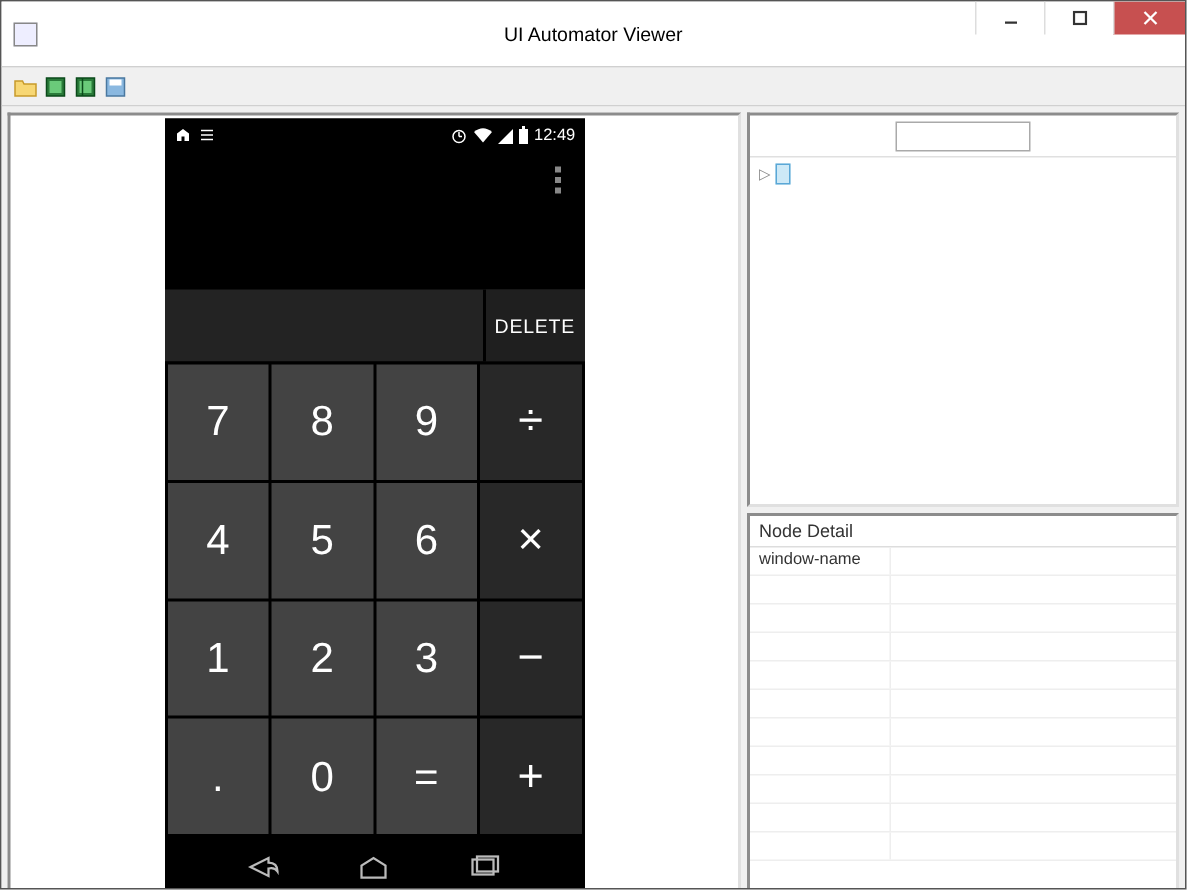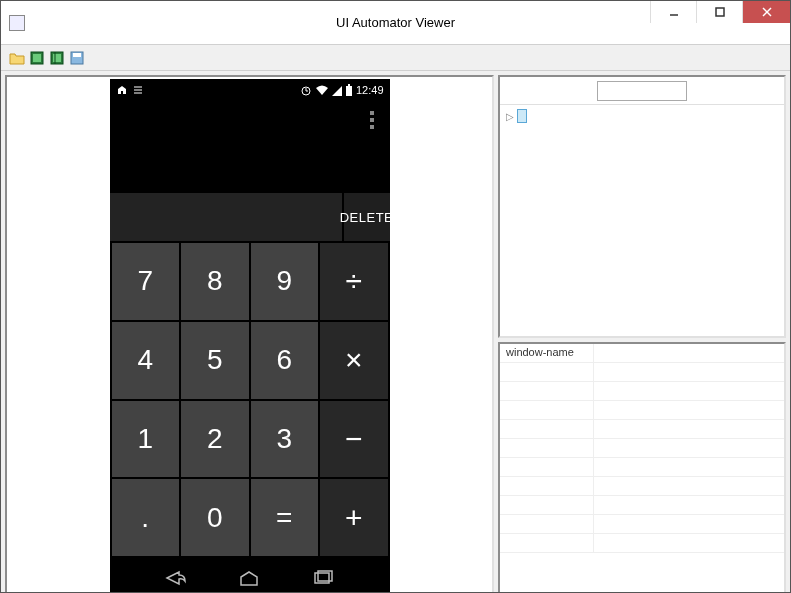--- a/index.html
+++ b/index.html
@@ -16,21 +16,21 @@
 .left-panel{flex:1;border:2px inset #e0e0e0;background:#fff;padding:2px;display:flex;align-items:stretch;justify-content:center}
 .phone{width:280px;background:#000;display:flex;flex-direction:column}
 .statusbar{height:22px;background:#000;color:#fff;display:flex;align-items:center;padding:0 6px;font-size:11px}
 .statusbar .right{margin-left:auto;display:flex;align-items:flex-end;gap:3px}
 .statusbar svg{display:block}
 .appbar{height:92px;background:#000;display:flex;align-items:flex-start;justify-content:flex-end;padding:10px}
 .overflow{width:16px;display:flex;flex-direction:column;gap:3px;align-items:center}
 .overflow span{width:4px;height:4px;background:#888}
 .displayrow{height:48px;background:#232323;display:flex}
 .display-field{flex:1}
-.delete-btn{width:48px;display:flex;align-items:center;justify-content:center;color:#fff;font-size:13px;letter-spacing:0.5px;background:#1f1f1f;border-left:2px solid #000}
+.delete-btn{width:68px;display:flex;align-items:center;justify-content:center;color:#fff;font-size:13px;letter-spacing:0.5px;background:#1f1f1f;border-left:2px solid #000}
 .keypad{flex:1;display:grid;grid-template-columns:repeat(4,1fr);grid-auto-rows:1fr;gap:2px;background:#000;padding:2px}
 .key{display:flex;align-items:center;justify-content:center;color:#fff;font-size:28px;font-weight:300}
 .key.num{background:#434343}
 .key.op{background:#282828;font-size:30px}
 .navbar{height:40px;background:#000;display:flex;align-items:center;justify-content:space-around;padding:0 30px}
 .navbar svg{display:block}
 .right-panel{width:288px;display:flex;flex-direction:column;gap:4px}
 .tree-panel{flex:1;border:2px inset #e0e0e0;background:#fff;display:flex;flex-direction:column}
 .tree-header{height:28px;display:flex;justify-content:center;align-items:center;border-bottom:1px solid #e0e0e0}
 .tree-header-input{width:90px;height:20px;border:1px solid #aaa}
@@ -179,20 +179,21 @@
         <div class="tree-header-input"></div>
       </div>
       <div class="tree-body">
         <div class="tree-node">
           <span class="tree-arrow">▷</span>
           <span class="tree-icon"></span>
         </div>
       </div>
     </div>
     <div class="detail-panel">
+      <div class="detail-title">Node Detail</div>
       <div class="detail-table" id="detail-table">
           <div class="detail-row">
             <div class="k">window-name</div>
             <div class="v"></div>
           </div>
           <div class="detail-row">
             <div class="k"></div>
             <div class="v"></div>
           </div>
           <div class="detail-row">

